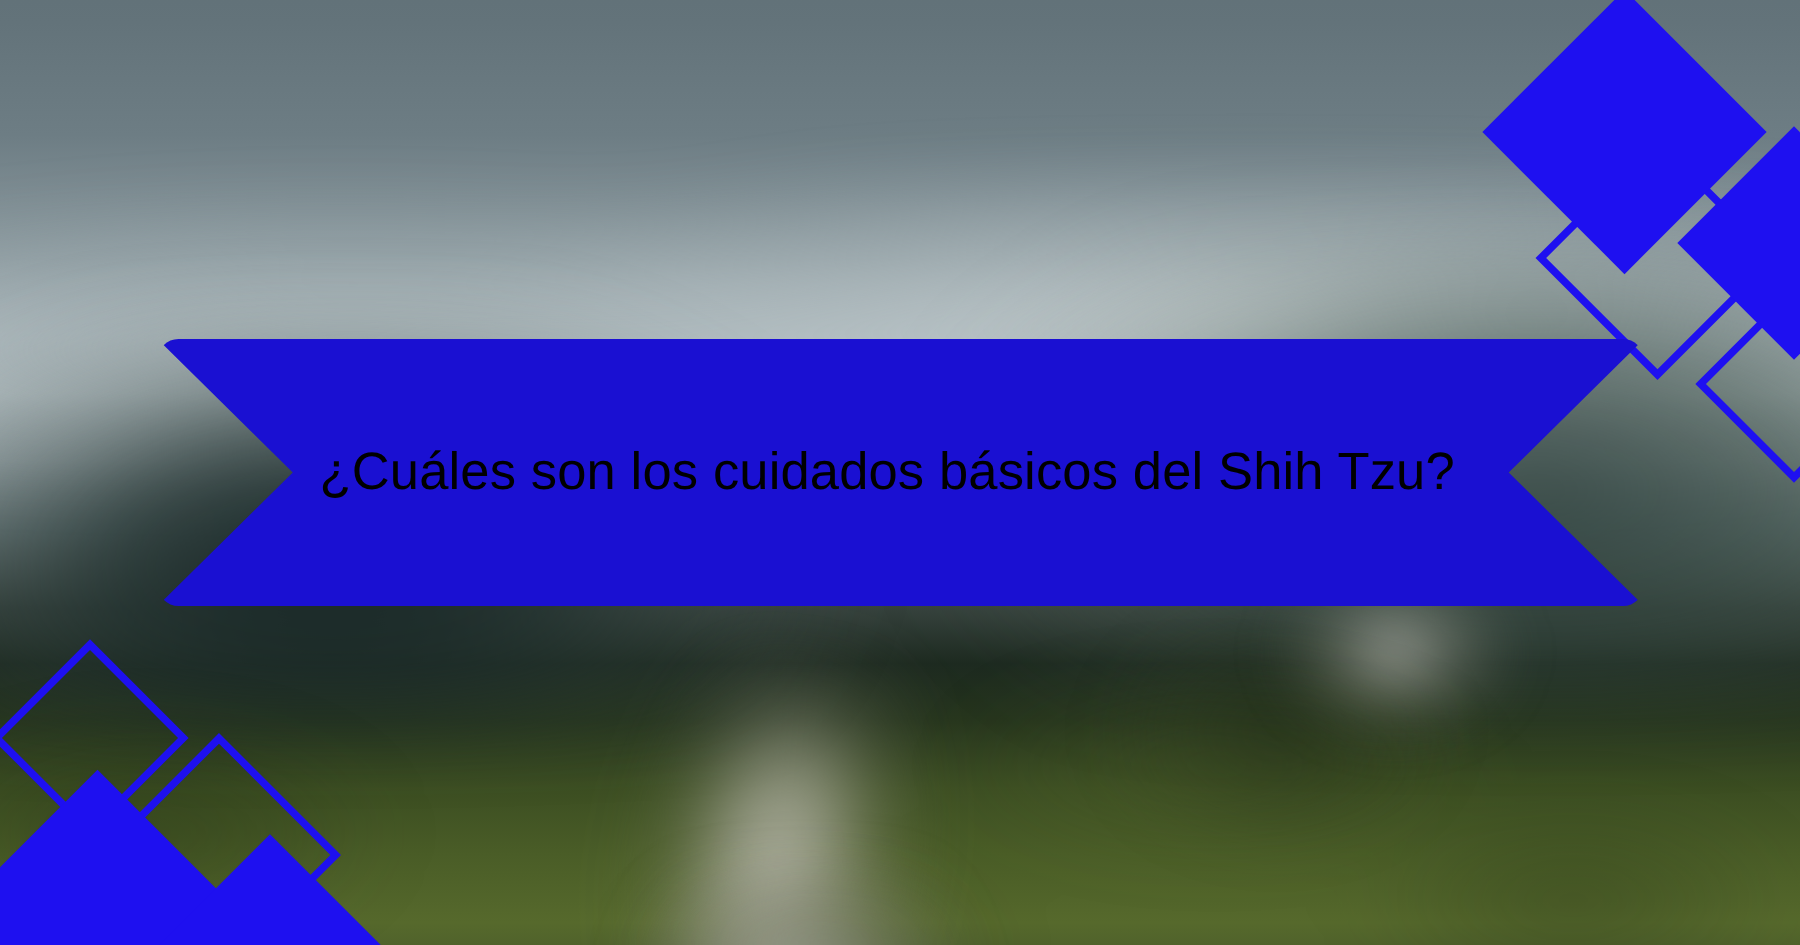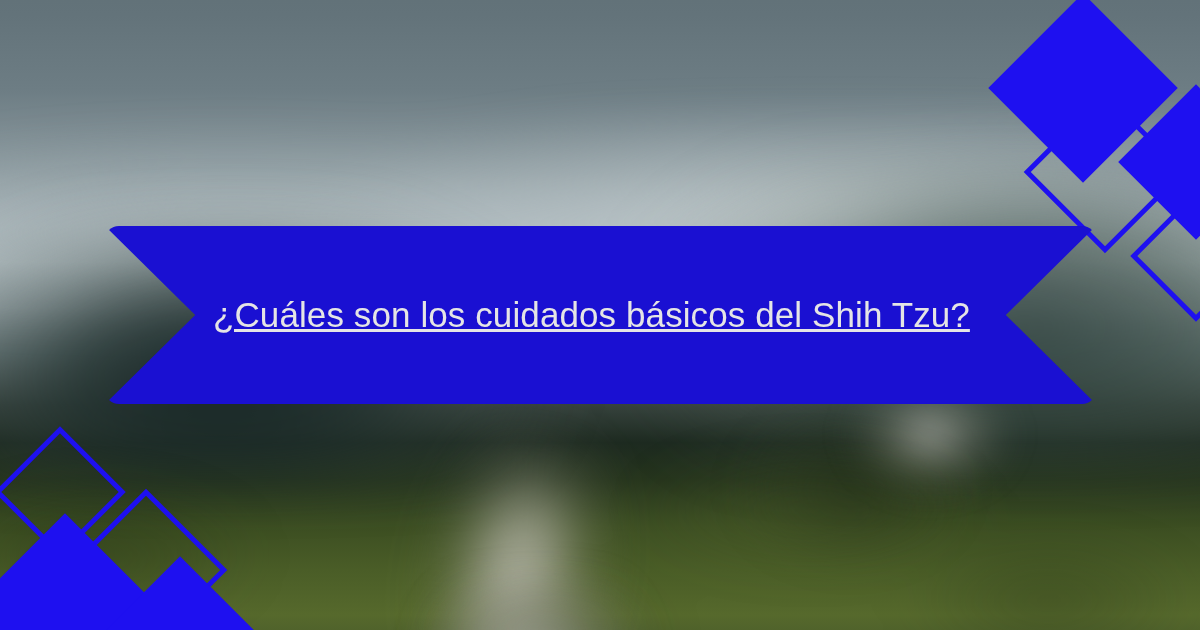--- a/index.html
+++ b/index.html
@@ -180,27 +180,26 @@
         0% 100%, 9.1% 50%);
   }
   #banner-text {
     position: absolute;
     inset: 0;
     display: flex;
     align-items: center;
     padding-left: 108px;
     padding-right: 100px;
     box-sizing: border-box;
-    color: #e5e5e5;
+    color: #000000;
     font-size: 35px;
     font-weight: 400;
     letter-spacing: 0.1px;
     line-height: 1.2;
     white-space: nowrap;
-    text-decoration: underline;
   }
 </style>
 </head>
 <body>
 
 <div id="card">
 
   <div class="bg-layer">
     <div class="bg-sky"></div>
     <div class="bg-cloud"></div>

